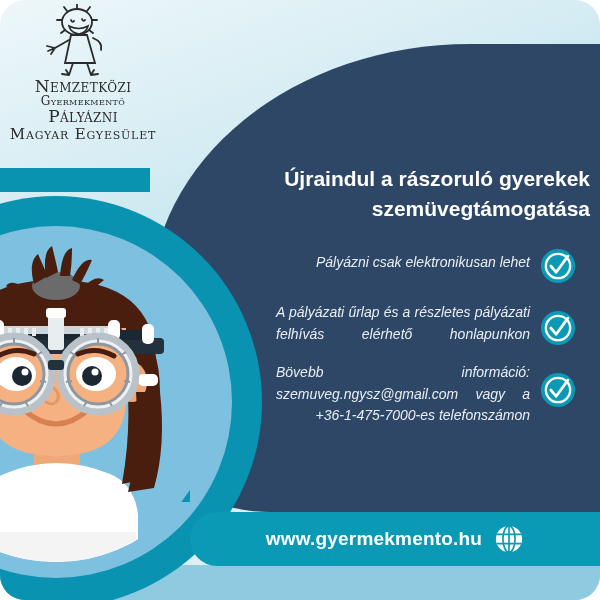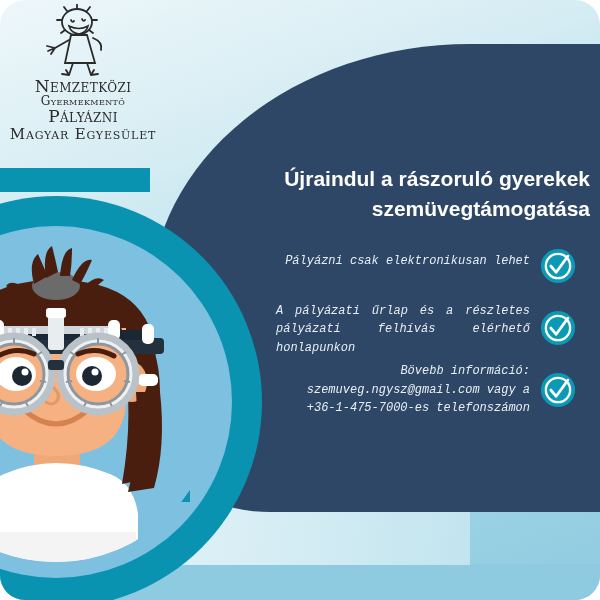--- a/index.html
+++ b/index.html
@@ -95,28 +95,28 @@
   }
 
   
   .bullets{
     position:absolute;left:276px;top:252px;width:300px;
   }
   .bullet-row{
     display:flex;align-items:flex-start;gap:10px;margin-bottom:18px;
   }
   .bullet-text{
-    flex:1;color:#e8eef3;font-style:italic;font-size:12px;
-    line-height:1.54;text-align:justify;text-align-last:justify;font-family:Liberation Mono, monospace;
+    flex:1;color:#e8eef3;font-style:italic;font-size:14px;
+    line-height:1.54;text-align:justify;text-align-last:justify;
   }
   .bullet-row.b1 .bullet-text{text-align:right;text-align-last:right;}
-  .bullet-row.b3 .bullet-text{text-align:right;text-align-last:right;}
+  .bullet-row.b3 .bullet-text{text-align-last:right;}
   .check-icon{flex:0 0 36px;width:36px;height:36px;margin-top:-4px;}
   .check-icon svg{display:block;width:36px;height:36px;}
-  .bullet-row.b2{margin-bottom:5px;}
+  .bullet-row.b2{margin-bottom:16px;}
   .bullet-row.b2 .check-icon{margin-top:8px;}
   .bullet-row.b3 .check-icon{margin-top:10px;}
 
   
   .footer-bar{
     position:absolute;left:190px;top:512px;width:410px;height:54px;
     background:#0a9ab5;
     border-top-left-radius:27px;border-bottom-left-radius:27px;
     display:flex;align-items:center;justify-content:center;gap:12px;
   }
@@ -285,14 +285,26 @@
         <svg viewBox="0 0 40 40" xmlns="http://www.w3.org/2000/svg">
           <circle cx="20" cy="20" r="19" fill="#0a9ab5"></circle>
           <circle cx="20" cy="20" r="13.5" fill="none" stroke="#ffffff" stroke-width="2.6"></circle>
           <path d="M12 20 l6 7 L31 9" fill="none" stroke="#ffffff" stroke-width="3" stroke-linecap="round" stroke-linejoin="round"></path>
         </svg>
       </div>
     </div>
 
   </div>
 
+  <div class="footer-bar">
+    <span class="footer-url">www.gyermekmento.hu</span>
+    <span class="globe-icon">
+      <svg viewBox="0 0 32 32" xmlns="http://www.w3.org/2000/svg">
+        <circle cx="16" cy="16" r="14" fill="#ffffff"></circle>
+        <g stroke="#0a9ab5" stroke-width="1.8" fill="none">
+          <ellipse cx="16" cy="16" rx="6.5" ry="14"></ellipse>
+          <path d="M2.6 11 H29.4 M2.6 21 H29.4 M16 2 V30"></path>
+        </g>
+      </svg>
+    </span>
+  </div>
 
 </div>
 
 </body></html>

